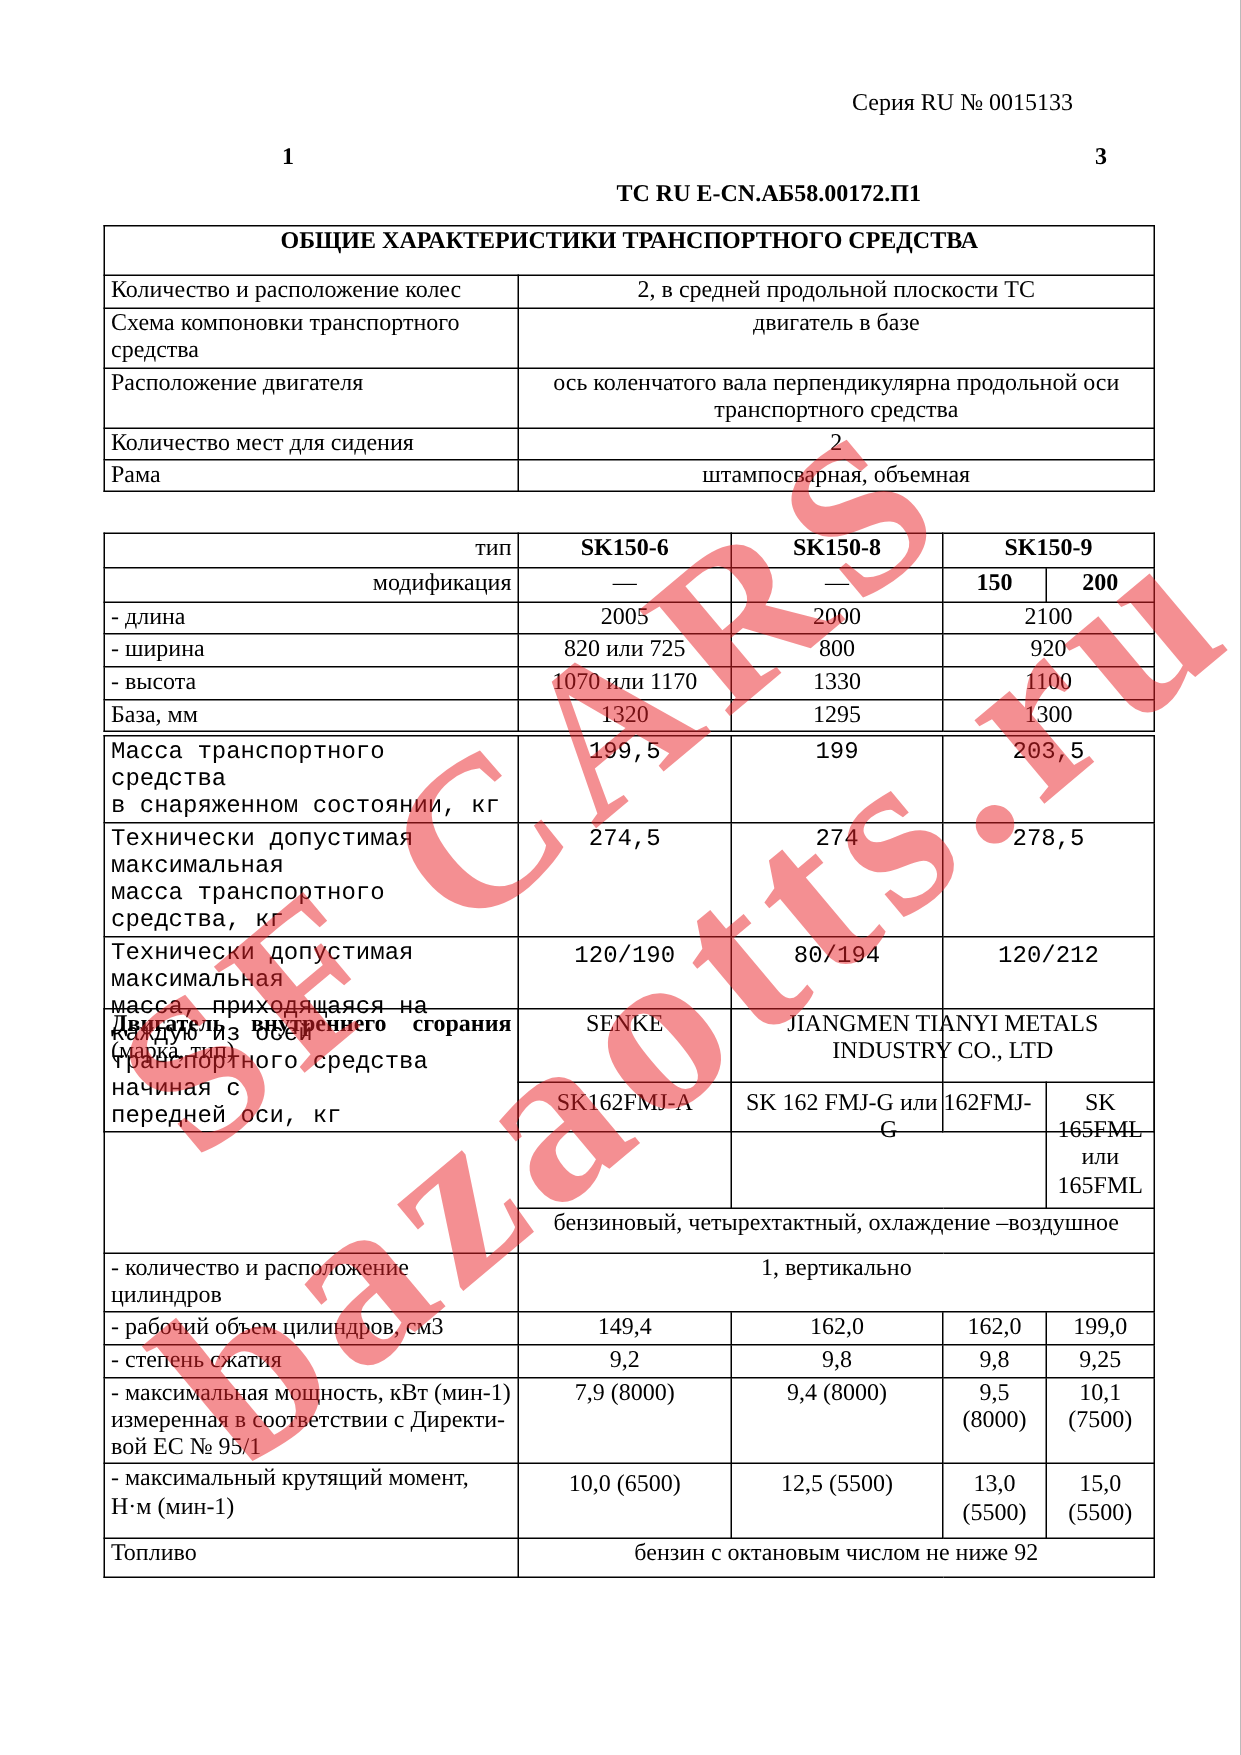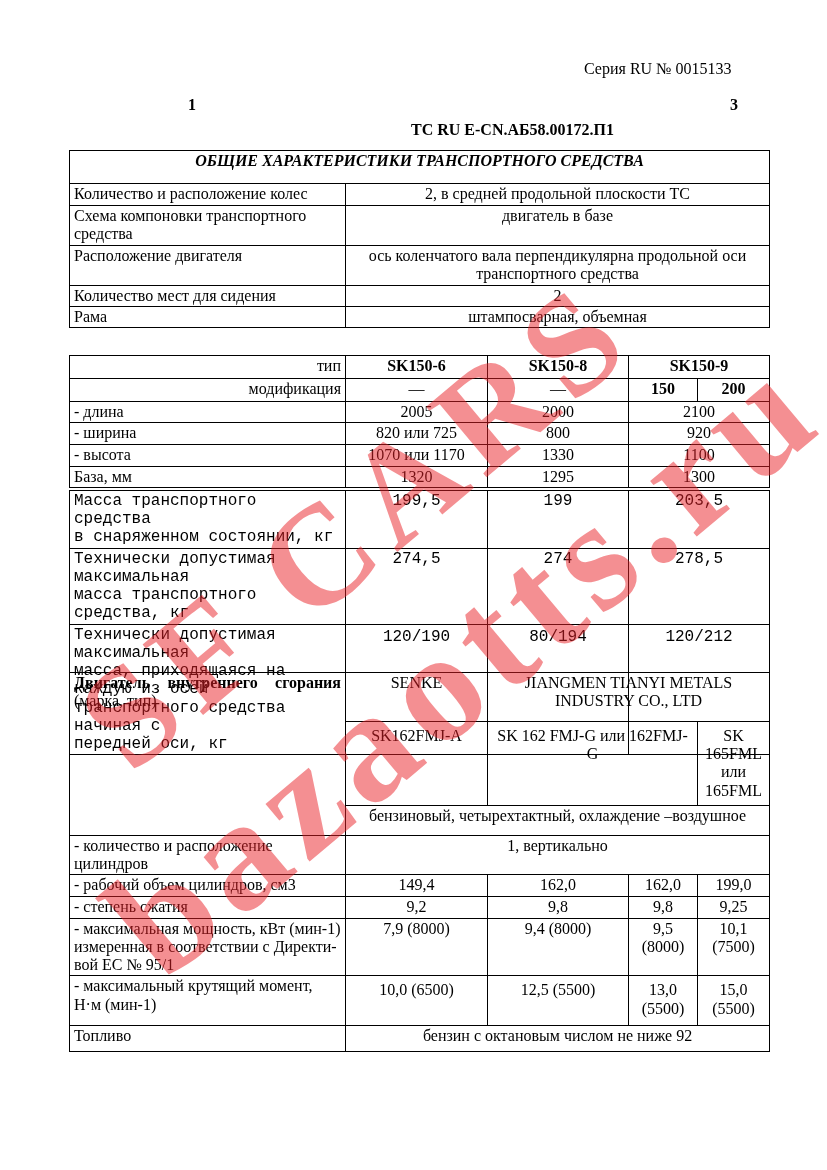--- a/index.html
+++ b/index.html
@@ -23,33 +23,33 @@
       color:rgba(234,32,38,0.5);transform:rotate(-40deg);transform-origin:0 50%;
       pointer-events:none;z-index:5;}
   #wm1{left:100px;top:668px;font-size:142px;letter-spacing:12px;}
   #wm2{left:130px;top:864px;font-size:158px;letter-spacing:10px;}
 </style>
 </head>
 <body>
 
 <div class="page">
 
-  <div class="abs hdr" style="left:584px;top:60px;font-family:Liberation Serif, serif;">Серия RU № 0015133</div>
+  <div class="abs hdr" style="left:568px;top:60px;font-family:Liberation Serif, serif;">Серия RU № 0015133</div>
   <div class="abs hdr b" style="left:188px;top:96px;">1</div>
   <div class="abs hdr b" style="left:730px;top:96px;">3</div>
   <div class="abs hdr b" style="left:411px;top:121px;">ТС RU Е-CN.АБ58.00172.П1</div>
 
   <table class="t" style="top:150px;">
     <colgroup>
         <col style="width:276px">
         <col style="width:424px">
       </colgroup>
     <tbody>
         <tr>
-      <td colspan="2" class="title-cell" style="height:30px;font-style:italic;">ОБЩИЕ ХАРАКТЕРИСТИКИ ТРАНСПОРТНОГО СРЕДСТВА</td>
+      <td colspan="2" class="title-cell" style="height:30px;">ОБЩИЕ ХАРАКТЕРИСТИКИ ТРАНСПОРТНОГО СРЕДСТВА</td>
     </tr>
     <tr>
       <td class="lab" style="height:19px;">Количество и расположение колес</td>
       <td class="val">2, в средней продольной плоскости ТС</td>
     </tr>
     <tr>
       <td class="lab" style="height:37px;">Схема компоновки транспортного
 средства</td>
       <td class="val">двигатель в базе</td>
     </tr>

